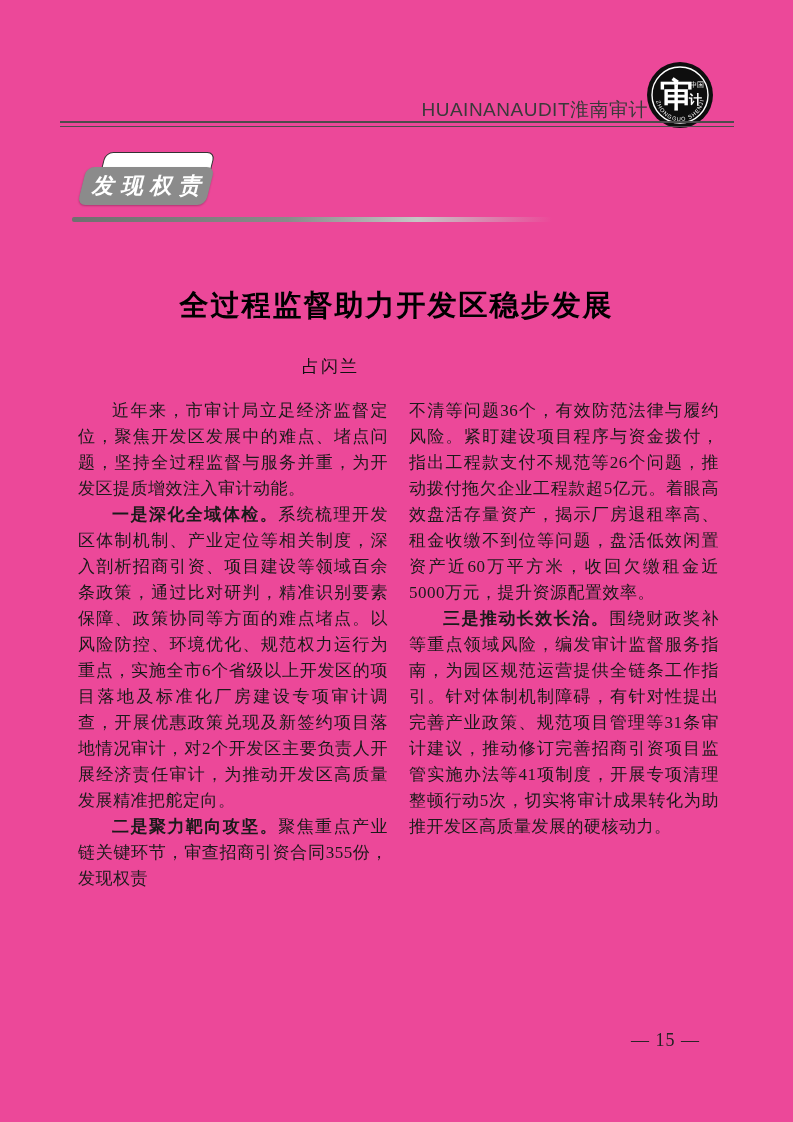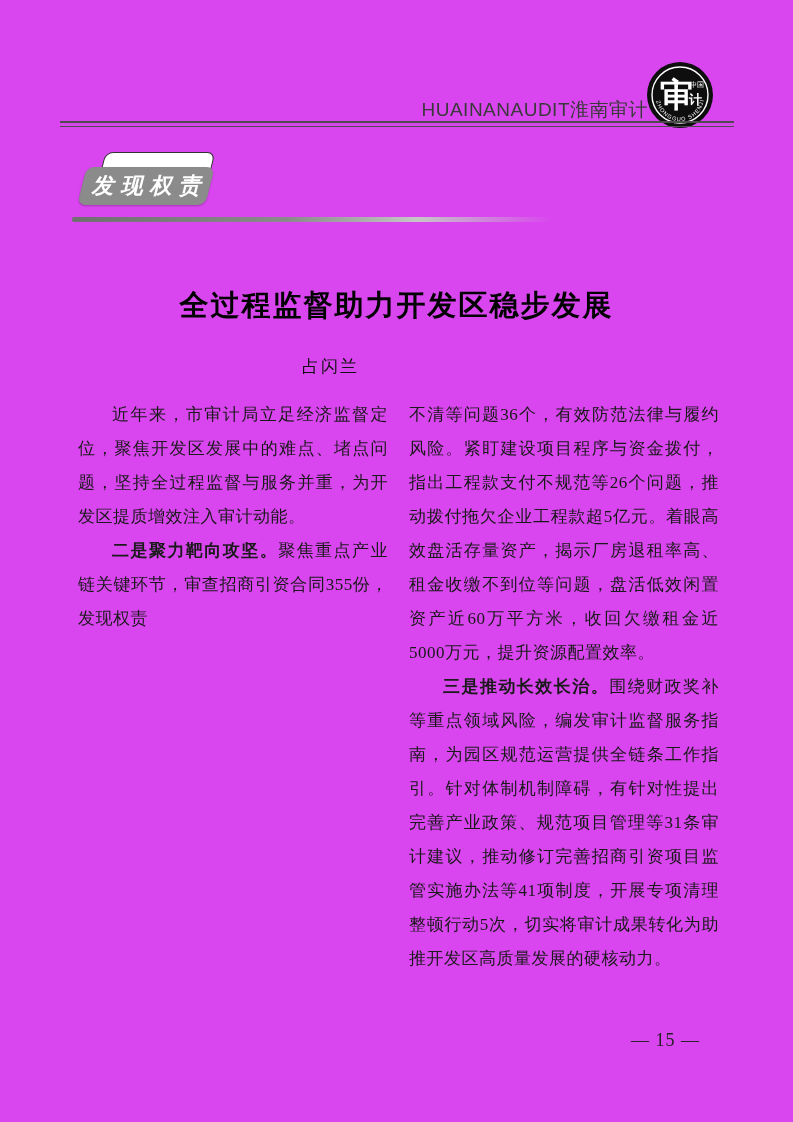--- a/index.html
+++ b/index.html
@@ -1,19 +1,19 @@
 <!DOCTYPE html>
 <html><head>
 <meta charset="utf-8">
 <style>
   html,body{margin:0;padding:0;background:#e8e8e8;}
   .page{
     position:relative;
     width:793px;height:1122px;
-    background:#d946ef;
+    background:#ec4899;
     margin:0 auto;
     overflow:hidden;
     font-family:"Liberation Serif","DejaVu Serif",serif;
     color:#1a1a1a;
   }
   
   .brand{
     position:absolute;top:97px;right:145px;
     font-family:"Liberation Sans","DejaVu Sans",sans-serif;
     font-size:19px;letter-spacing:.5px;color:#3a3a3a;
@@ -62,21 +62,21 @@
     font-family:"Liberation Sans","DejaVu Sans",sans-serif;
   }
   
   .body-columns{
     position:absolute;left:78px;top:398px;width:641px;
     display:flex;gap:21px;
   }
   .col{width:310px;}
   .para{
     margin:0;
-    font-size:17px;line-height:34px;
+    font-size:17px;line-height:26px;
     text-align:justify;letter-spacing:.5px;
     color:#1a1a1a;
   }
   .para.indent{text-indent:2em;}
   .lead{
     font-family:"Liberation Sans","DejaVu Sans",sans-serif;
     font-weight:bold;
   }
   
   .page-number{
@@ -118,20 +118,23 @@
 
   <h1 class="title">全过程监督助力开发区稳步发展</h1>
   <div class="author">占闪兰</div>
 
   <div class="body-columns">
     <div class="col">
       <p class="para indent">
         <span>近年来，市审计局立足经济监督定位，聚焦开发区发展中的难点、堵点问题，坚持全过程监督与服务并重，为开发区提质增效注入审计动能。</span>
       </p>
       <p class="para indent">
+        <span class="lead">一是深化全域体检。</span><span>系统梳理开发区体制机制、产业定位等相关制度，深入剖析招商引资、项目建设等领域百余条政策，通过比对研判，精准识别要素保障、政策协同等方面的难点堵点。以风险防控、环境优化、规范权力运行为重点，实施全市6个省级以上开发区的项目落地及标准化厂房建设专项审计调查，开展优惠政策兑现及新签约项目落地情况审计，对2个开发区主要负责人开展经济责任审计，为推动开发区高质量发展精准把舵定向。</span>
+      </p>
+      <p class="para indent">
         <span class="lead">二是聚力靶向攻坚。</span><span>聚焦重点产业链关键环节，审查招商引资合同355份，发现权责</span>
       </p>
     </div>
     <div class="col">
       <p class="para">
         <span>不清等问题36个，有效防范法律与履约风险。紧盯建设项目程序与资金拨付，指出工程款支付不规范等26个问题，推动拨付拖欠企业工程款超5亿元。着眼高效盘活存量资产，揭示厂房退租率高、租金收缴不到位等问题，盘活低效闲置资产近60万平方米，收回欠缴租金近5000万元，提升资源配置效率。</span>
       </p>
       <p class="para indent">
         <span class="lead">三是推动长效长治。</span><span>围绕财政奖补等重点领域风险，编发审计监督服务指南，为园区规范运营提供全链条工作指引。针对体制机制障碍，有针对性提出完善产业政策、规范项目管理等31条审计建议，推动修订完善招商引资项目监管实施办法等41项制度，开展专项清理整顿行动5次，切实将审计成果转化为助推开发区高质量发展的硬核动力。</span>
       </p>

